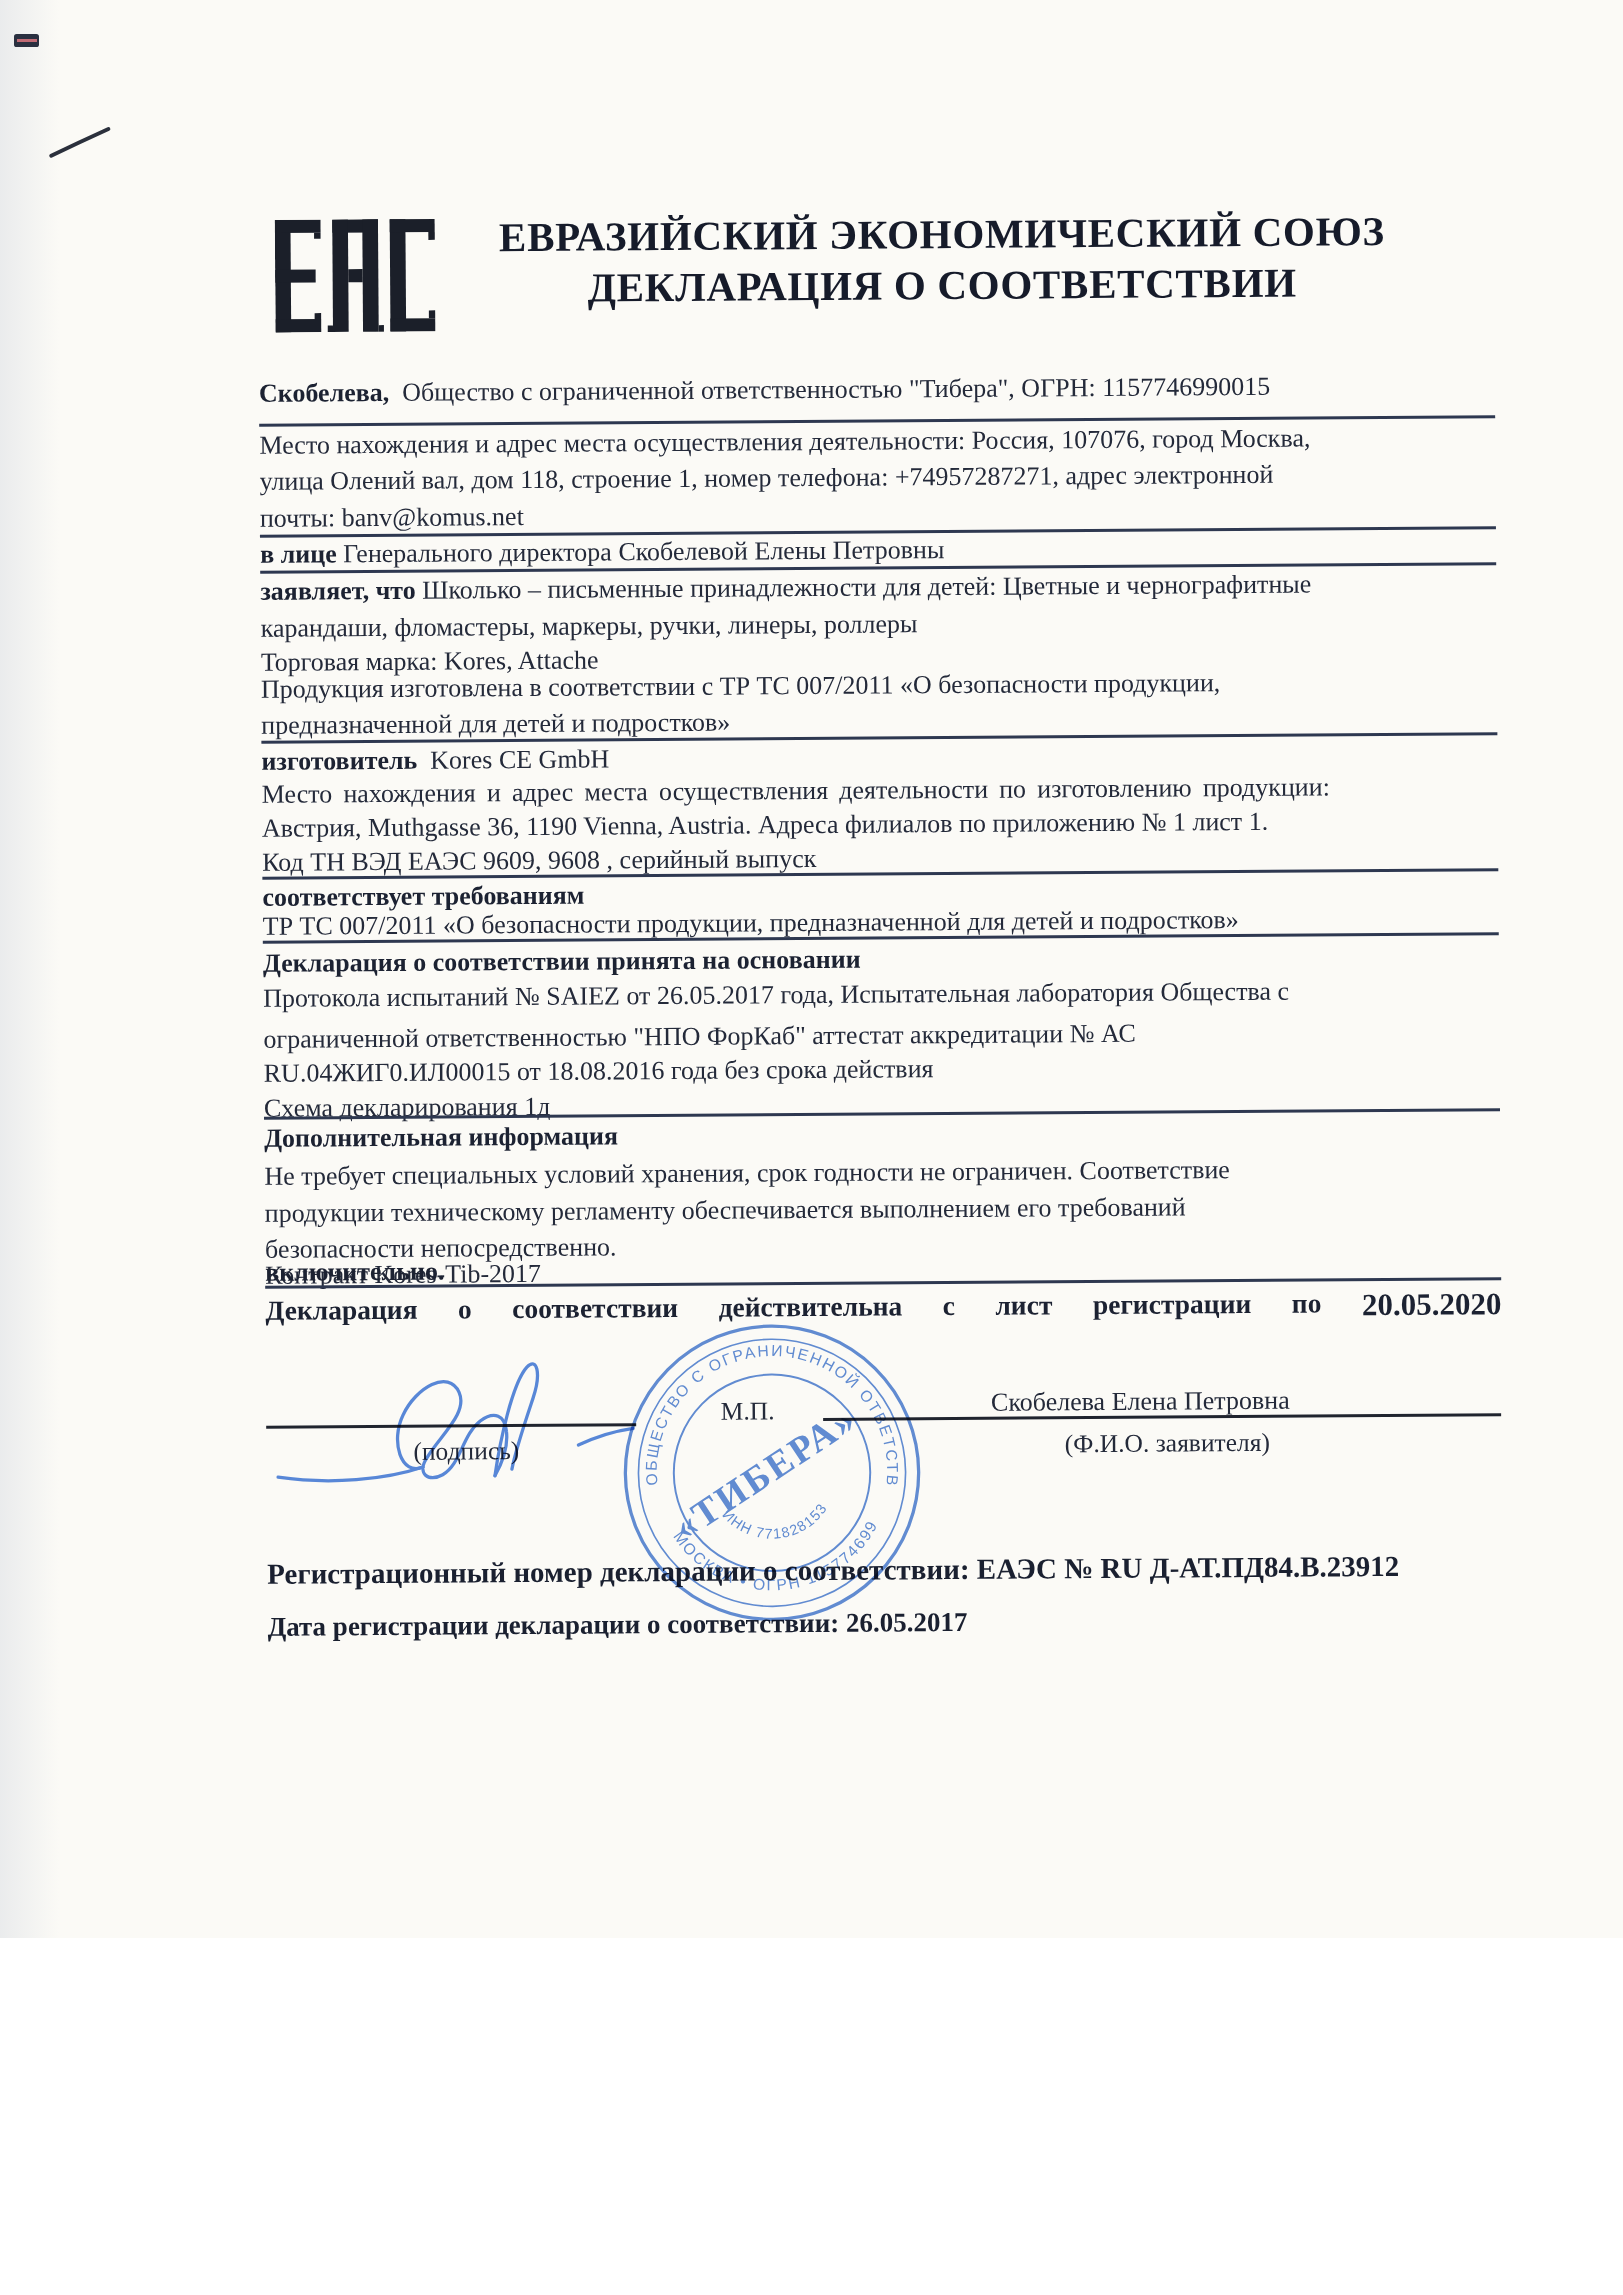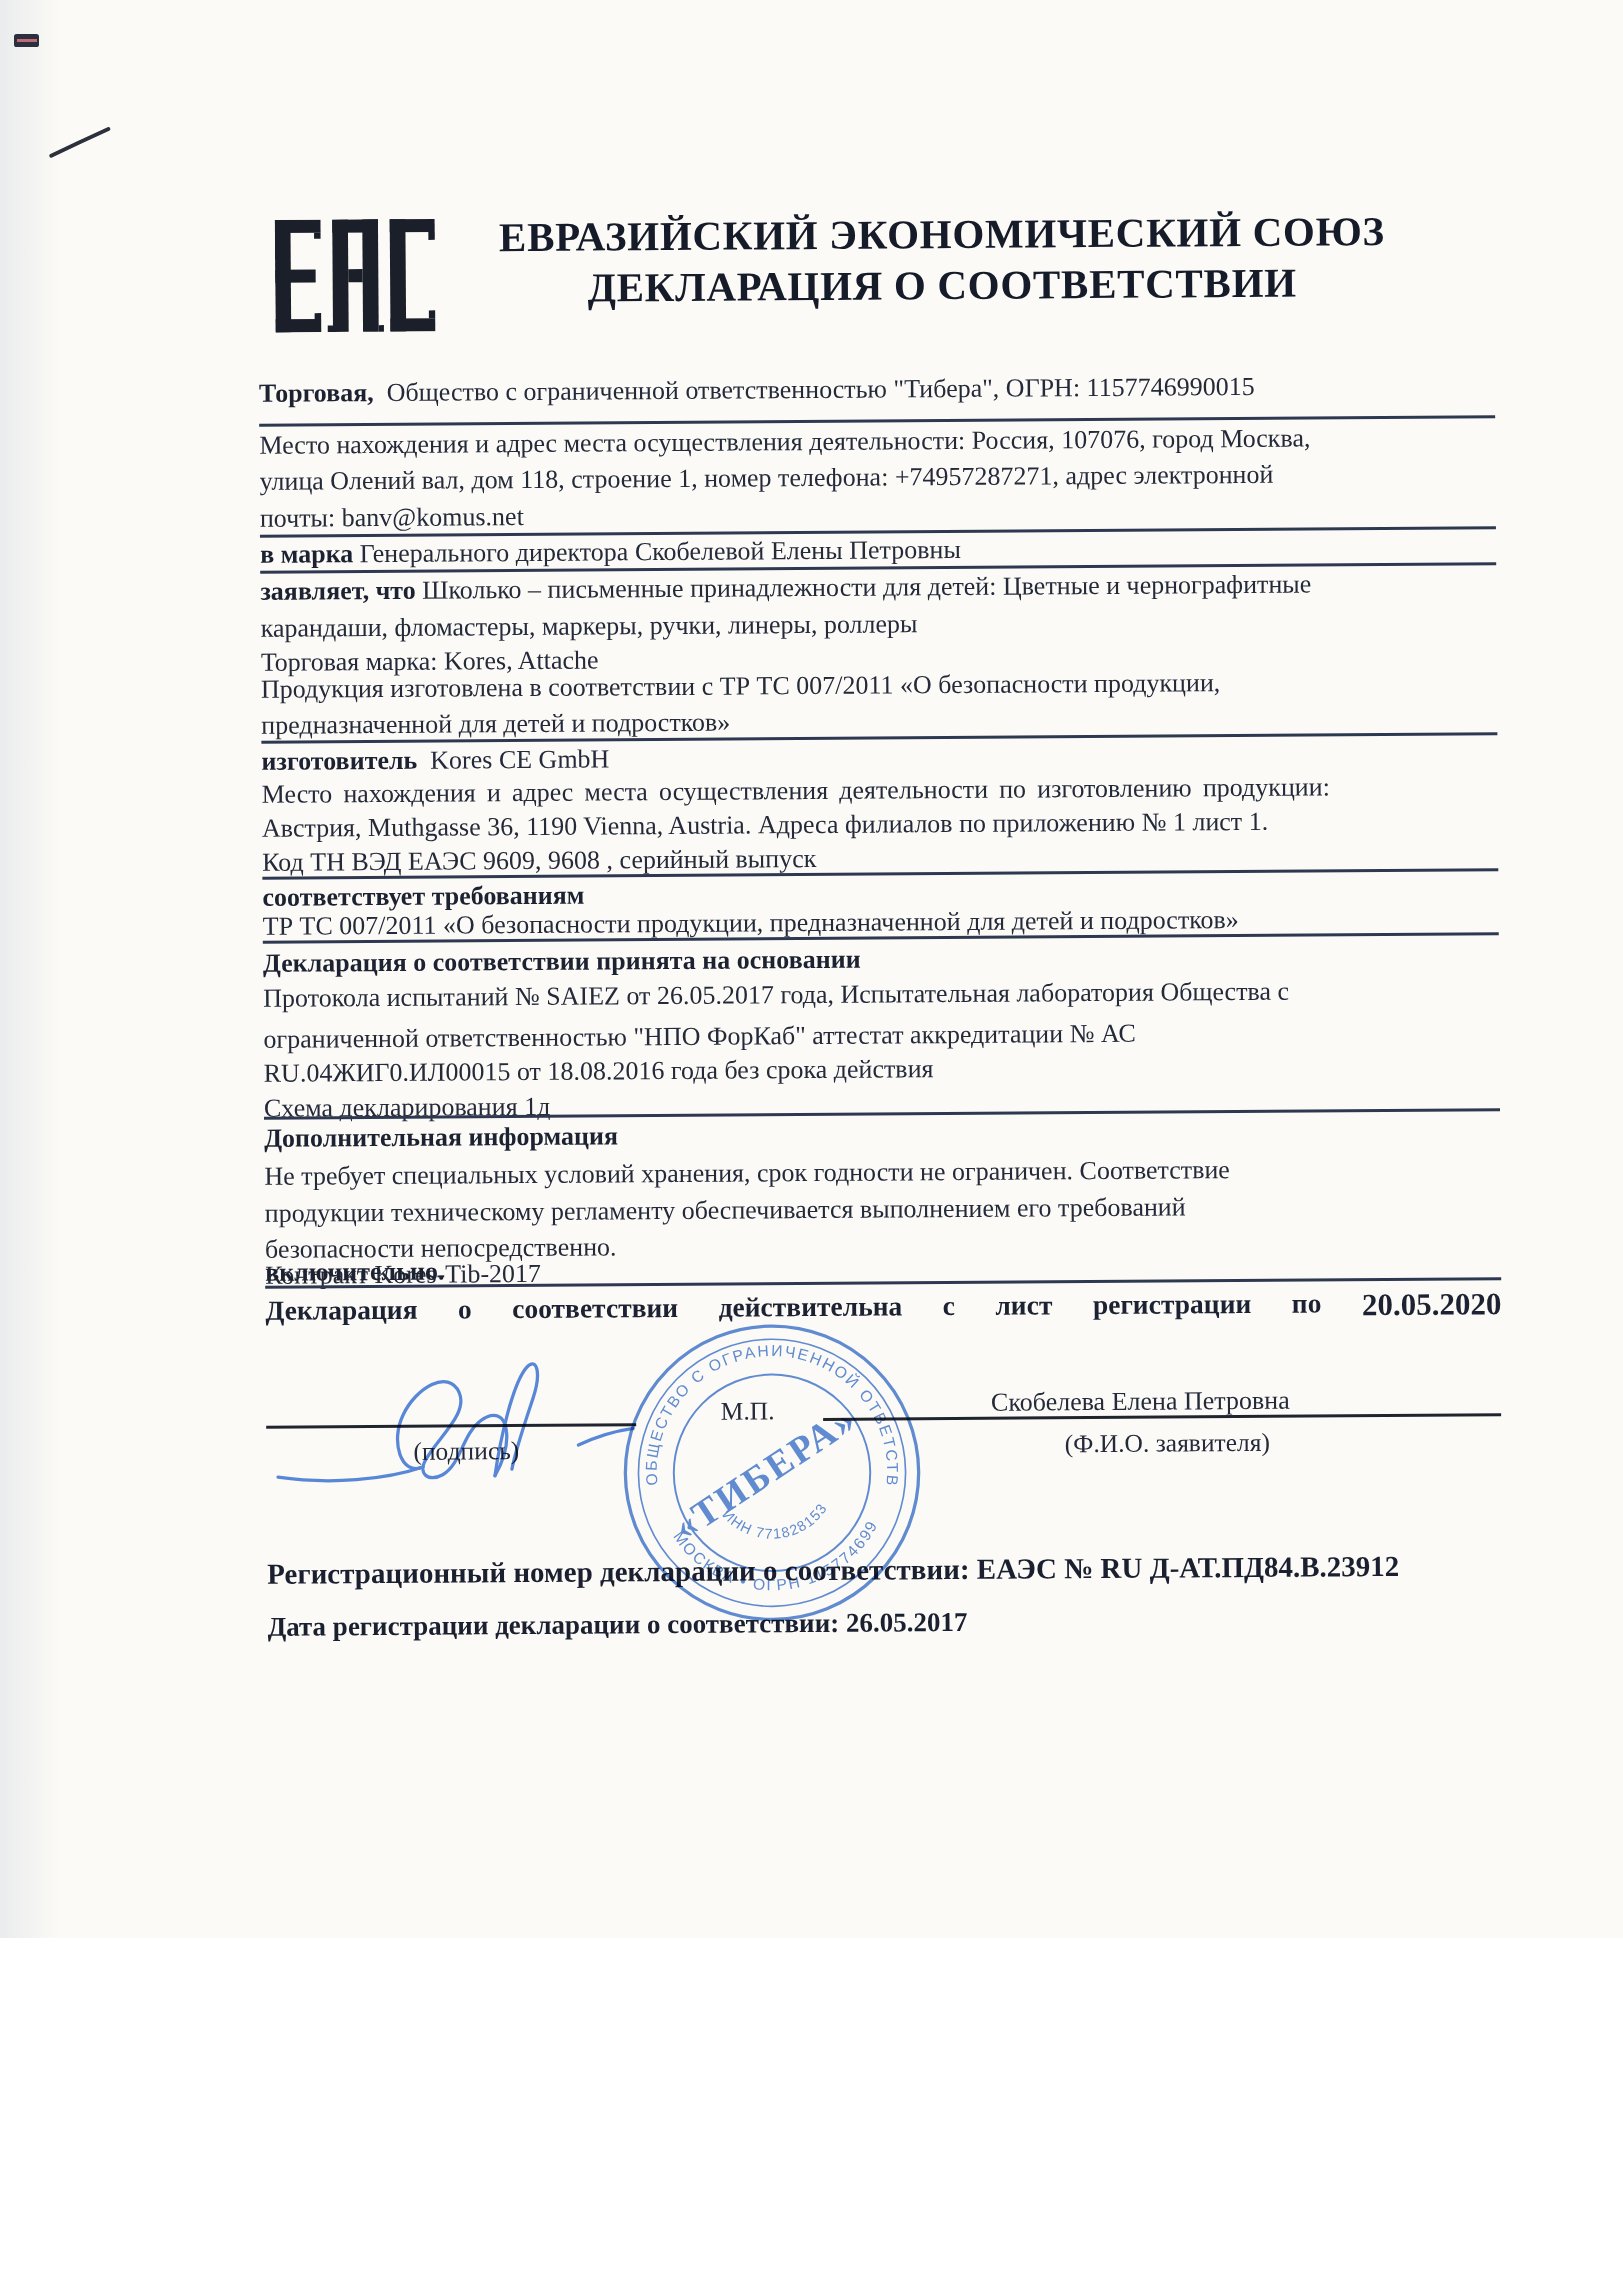--- a/index.html
+++ b/index.html
@@ -55,27 +55,27 @@
       <rect x="176" y="0" width="24" height="172"></rect>
       <rect x="176" y="0" width="69" height="20"></rect>
         <rect x="235" y="20" width="10" height="12"></rect>
       <rect x="176" y="152" width="69" height="20"></rect>
         <rect x="235" y="140" width="10" height="12"></rect>
     </svg>
 
     <div class="title" style="top:211px;">ЕВРАЗИЙСКИЙ ЭКОНОМИЧЕСКИЙ СОЮЗ</div>
     <div class="title" style="top:262px;">ДЕКЛАРАЦИЯ О СООТВЕТСТВИИ</div>
 
-    <div class="ln" style="top:375px;"><span class="b">Торговая,</span><span>  Общество с ограниченной ответственностью "Тибера", ОГРН: 1157746990015</span></div>
+    <div class="ln" style="top:375px;"><span class="b">Скобелева,</span><span>  Общество с ограниченной ответственностью "Тибера", ОГРН: 1157746990015</span></div>
     <div class="rule" style="top:420px;"></div>
     <div class="ln" style="top:427px;">Место нахождения и адрес места осуществления деятельности: Россия, 107076, город Москва,</div>
     <div class="ln" style="top:463px;">улица Олений вал, дом 118, строение 1, номер телефона: +74957287271, адрес электронной</div>
     <div class="ln" style="top:500px;">почты: banv@komus.net</div>
     <div class="rule" style="top:531px;"></div>
-    <div class="ln" style="top:536px;"><span class="b">в марка</span><span> Генерального директора Скобелевой Елены Петровны</span></div>
+    <div class="ln" style="top:536px;"><span class="b">в лице</span><span> Генерального директора Скобелевой Елены Петровны</span></div>
     <div class="rule" style="top:567px;"></div>
     <div class="ln" style="top:573px;"><span class="b">заявляет, что</span><span> Школько – письменные принадлежности для детей: Цветные и чернографитные</span></div>
     <div class="ln" style="top:610px;">карандаши, фломастеры, маркеры, ручки, линеры, роллеры</div>
     <div class="ln" style="top:644px;">Торговая марка: Kores, Attache</div>
     <div class="ln" style="top:671px;">Продукция изготовлена в соответствии с ТР ТС 007/2011 «О безопасности продукции,</div>
     <div class="ln" style="top:707px;">предназначенной для детей и подростков»</div>
     <div class="rule" style="top:737px;"></div>
     <div class="ln" style="top:743px;"><span class="b">изготовитель</span><span>  Kores CE GmbH</span></div>
     <div class="ln spread" style="top:776px;">Место нахождения и адрес места осуществления деятельности по изготовлению продукции:</div>
     <div class="ln" style="top:810px;">Австрия, Muthgasse 36, 1190 Vienna, Austria. Адреса филиалов по приложению № 1 лист 1.</div>

